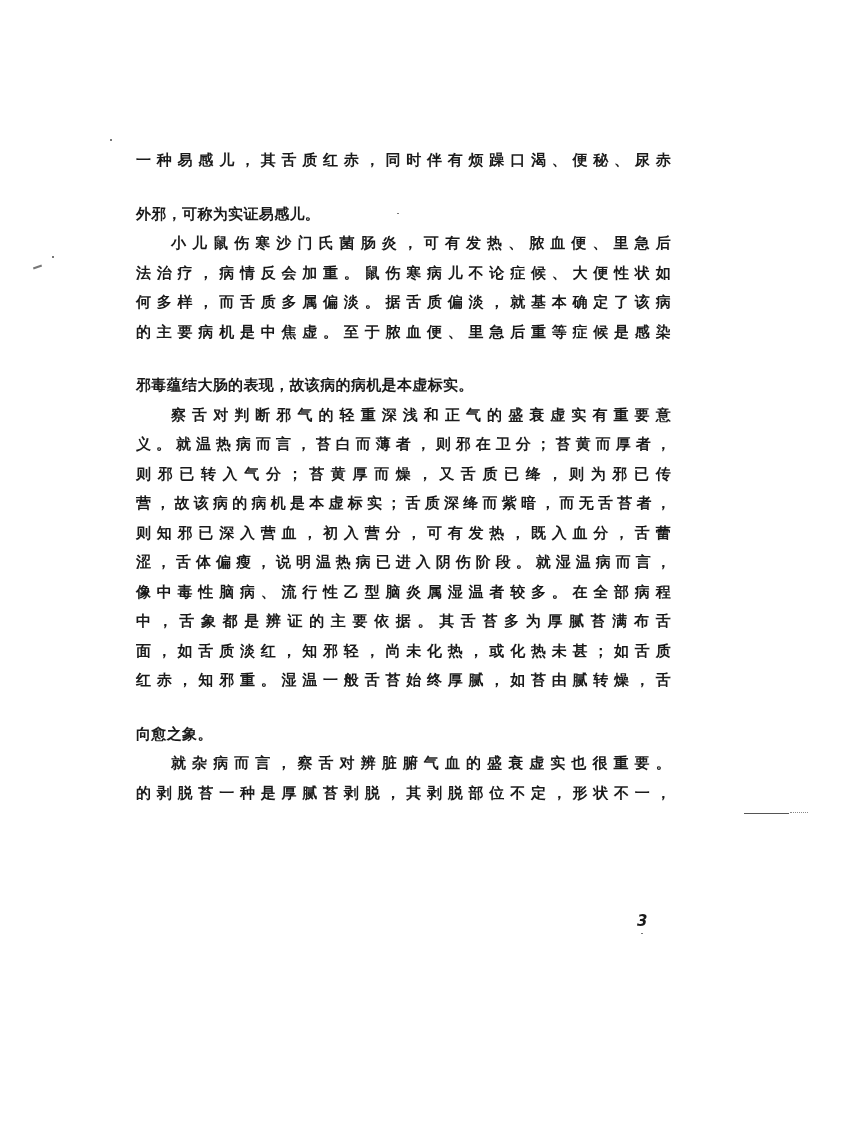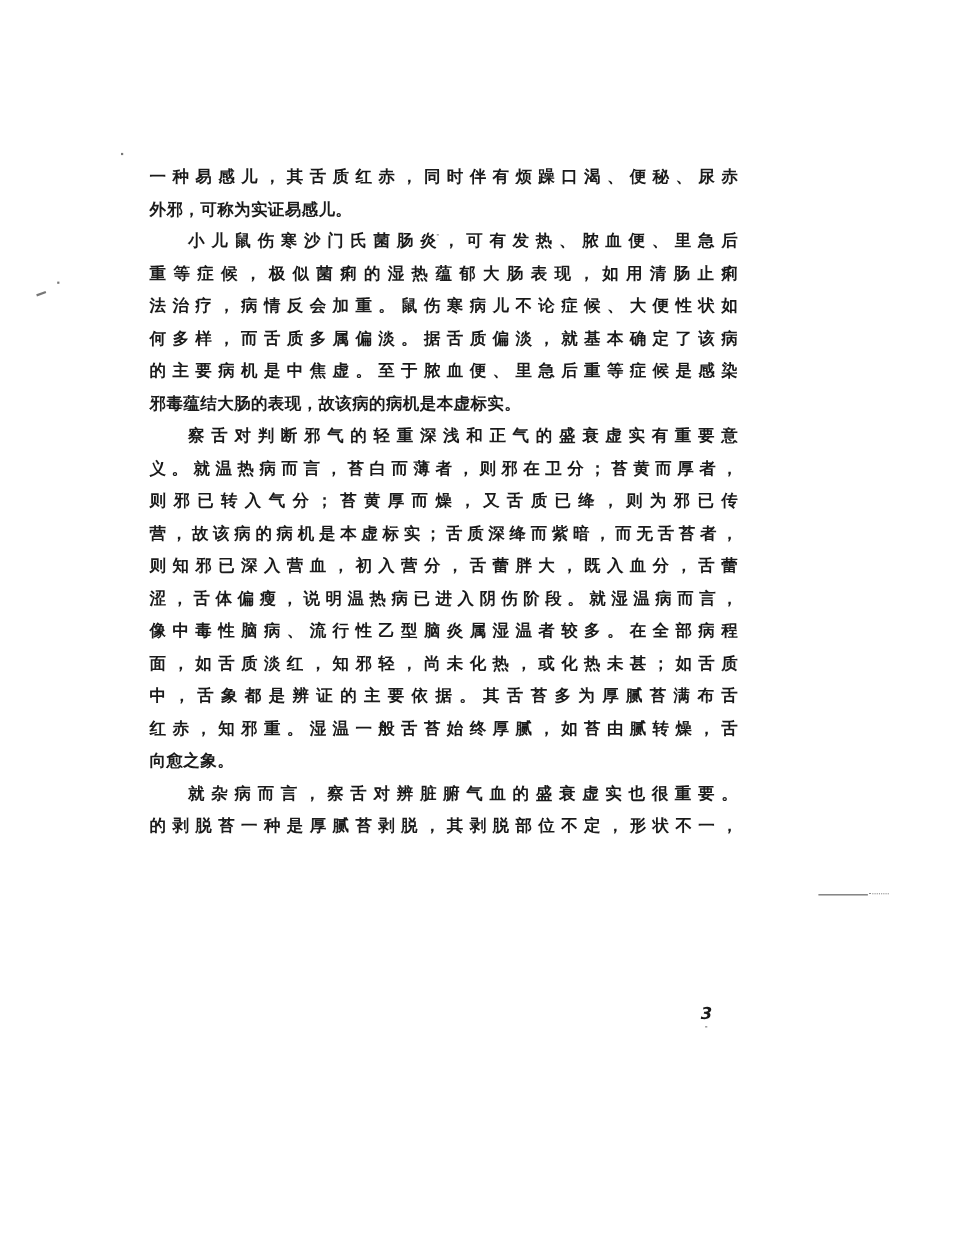--- a/index.html
+++ b/index.html
@@ -37,20 +37,21 @@
       white-space: nowrap;
       text-align: justify;
       text-align-last: justify;
       -webkit-font-smoothing: none;
     }
     .line.indent {
       padding-left: 35px;
     }
     .line.last {
       text-align-last: left;
+      margin-top: 24px;
     }
     .page-number {
       position: absolute;
       left: 637px;
       top: 912px;
       font-size: 15px;
       font-weight: bold;
       font-family: "DejaVu Sans", "Liberation Sans", sans-serif;
       font-style: italic;
     }
@@ -78,35 +79,34 @@
 </head>
 <body>
 
 <div class="page">
 
   <div class="text-block">
     <span class="line">一种易感儿，其舌质红赤，同时伴有烦躁口渴、便秘、尿赤</span>
     <span class="line last">外邪，可称为实证易感儿。</span>
 
     <span class="line indent">小儿鼠伤寒沙门氏菌肠炎，可有发热、脓血便、里急后</span>
-    <span class="line">重等症候，极似菌痢的湿热蕴郁大肠表现，如用清肠止痢</span>
     <span class="line">法治疗，病情反会加重。鼠伤寒病儿不论症候、大便性状如</span>
     <span class="line">何多样，而舌质多属偏淡。据舌质偏淡，就基本确定了该病</span>
     <span class="line">的主要病机是中焦虚。至于脓血便、里急后重等症候是感染</span>
     <span class="line last">邪毒蕴结大肠的表现，故该病的病机是本虚标实。</span>
 
     <span class="line indent">察舌对判断邪气的轻重深浅和正气的盛衰虚实有重要意</span>
     <span class="line">义。就温热病而言，苔白而薄者，则邪在卫分；苔黄而厚者，</span>
     <span class="line">则邪已转入气分；苔黄厚而燥，又舌质已绛，则为邪已传</span>
     <span class="line">营，故该病的病机是本虚标实；舌质深绛而紫暗，而无舌苔者，</span>
-    <span class="line">则知邪已深入营血，初入营分，舌蕾胖大，既入血分，舌蕾</span>
+    <span class="line">则知邪已深入营血，初入营分，可有发热，既入血分，舌蕾</span>
     <span class="line">涩，舌体偏瘦，说明温热病已进入阴伤阶段。就湿温病而言，</span>
     <span class="line">像中毒性脑病、流行性乙型脑炎属湿温者较多。在全部病程</span>
+    <span class="line">中，舌象都是辨证的主要依据。其舌苔多为厚腻苔满布舌</span>
     <span class="line">面，如舌质淡红，知邪轻，尚未化热，或化热未甚；如舌质</span>
-    <span class="line">中，舌象都是辨证的主要依据。其舌苔多为厚腻苔满布舌</span>
     <span class="line">红赤，知邪重。湿温一般舌苔始终厚腻，如苔由腻转燥，舌</span>
     <span class="line last">向愈之象。</span>
 
     <span class="line indent">就杂病而言，察舌对辨脏腑气血的盛衰虚实也很重要。</span>
     <span class="line">的剥脱苔一种是厚腻苔剥脱，其剥脱部位不定，形状不一，</span>
   </div>
 
   <div class="page-number">3</div>
 
   <div class="margin-rule"></div>

